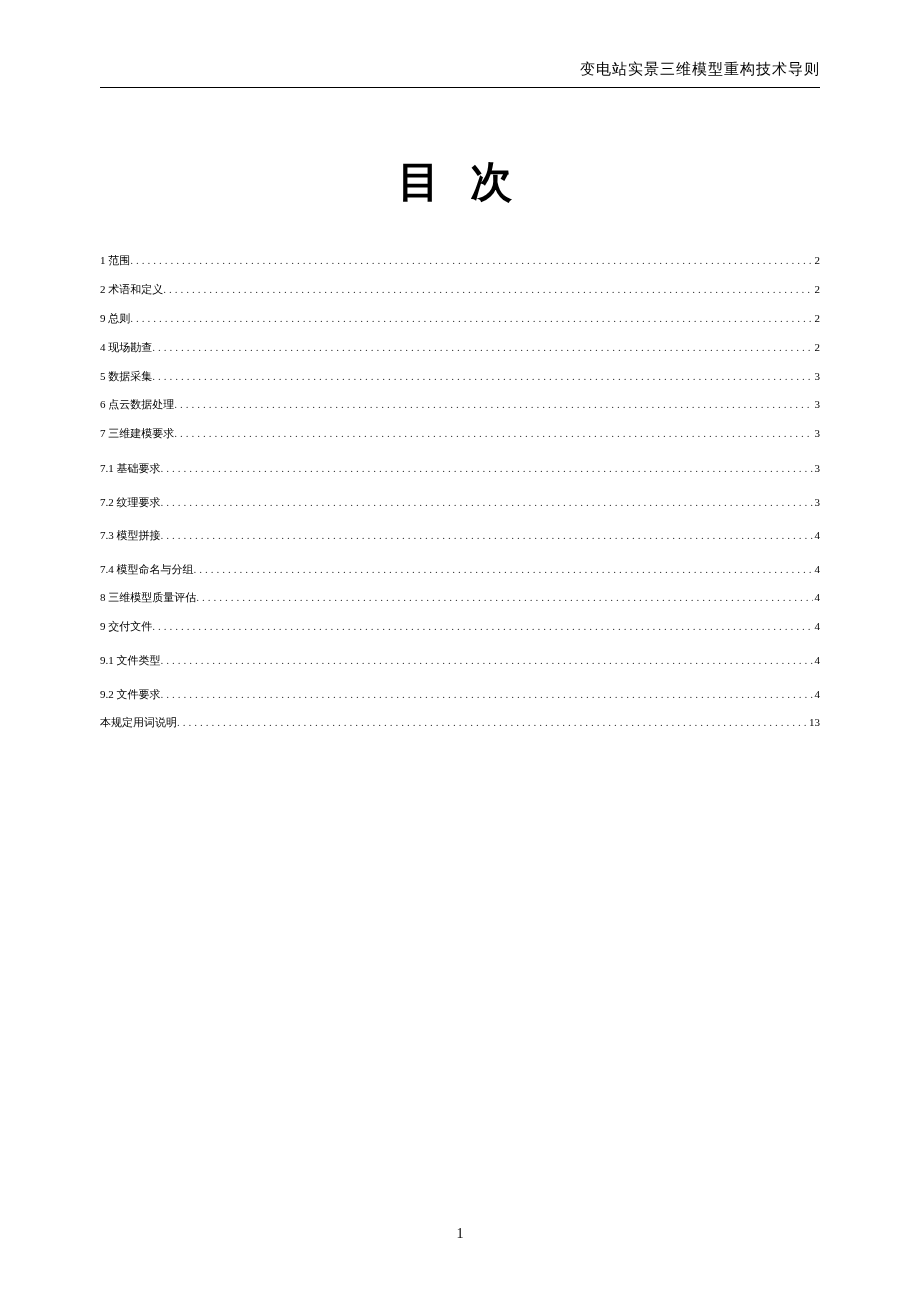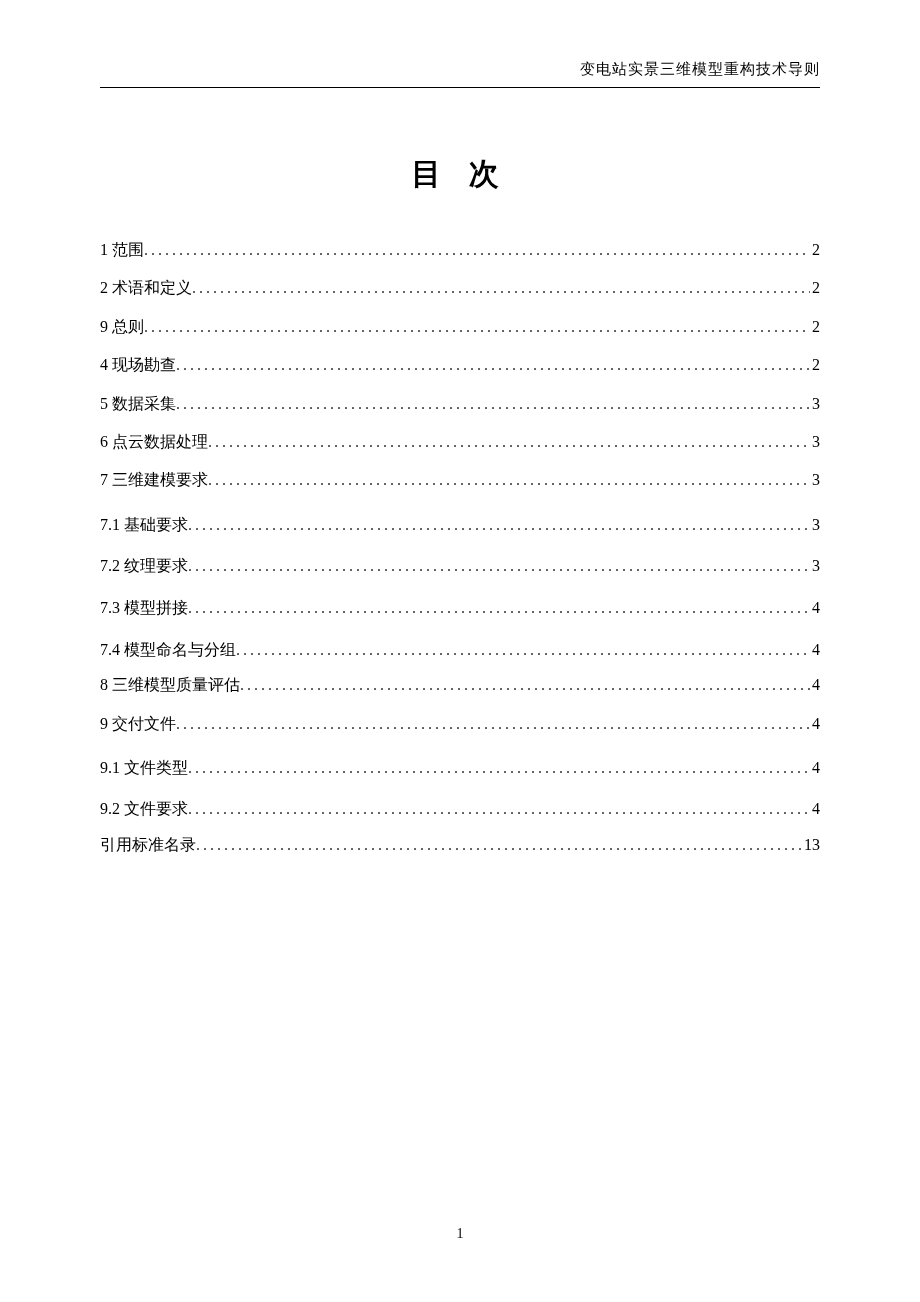--- a/index.html
+++ b/index.html
@@ -23,33 +23,33 @@
       font-size: 15px;
       letter-spacing: 1px;
       padding-bottom: 6px;
     }
     .header-rule {
       border-bottom: 1.5px solid #000;
       margin-top: 2px;
     }
     .page-title {
       text-align: center;
-      font-size: 30px;
+      font-size: 42px;
       font-weight: bold;
       letter-spacing: 10px;
       margin-top: 50px;
       margin-bottom: 40px;
     }
     .toc {
       padding: 0 100px;
     }
     .toc-entry {
       display: flex;
       align-items: baseline;
-      font-size: 16px;
+      font-size: 11px;
       line-height: 1.9;
       white-space: nowrap;
     }
     .toc-entry.main {
       margin-top: 8px;
     }
     .toc-entry.sub {
       margin-top: 16px;
       line-height: 1.6;
     }
@@ -158,19 +158,19 @@
       <span class="toc-label">9.1 文件类型</span>
       <span class="toc-dots"></span>
       <span class="toc-page">4</span>
     </div>
     <div class="toc-entry sub">
       <span class="toc-label">9.2 文件要求</span>
       <span class="toc-dots"></span>
       <span class="toc-page">4</span>
     </div>
     <div class="toc-entry main">
-      <span class="toc-label">引用标准名录</span>
+      <span class="toc-label">本规定用词说明</span>
       <span class="toc-dots"></span>
       <span class="toc-page">13</span>
     </div>
   </div>
 
 <div class="page-number">1</div>
 
 </body></html>

